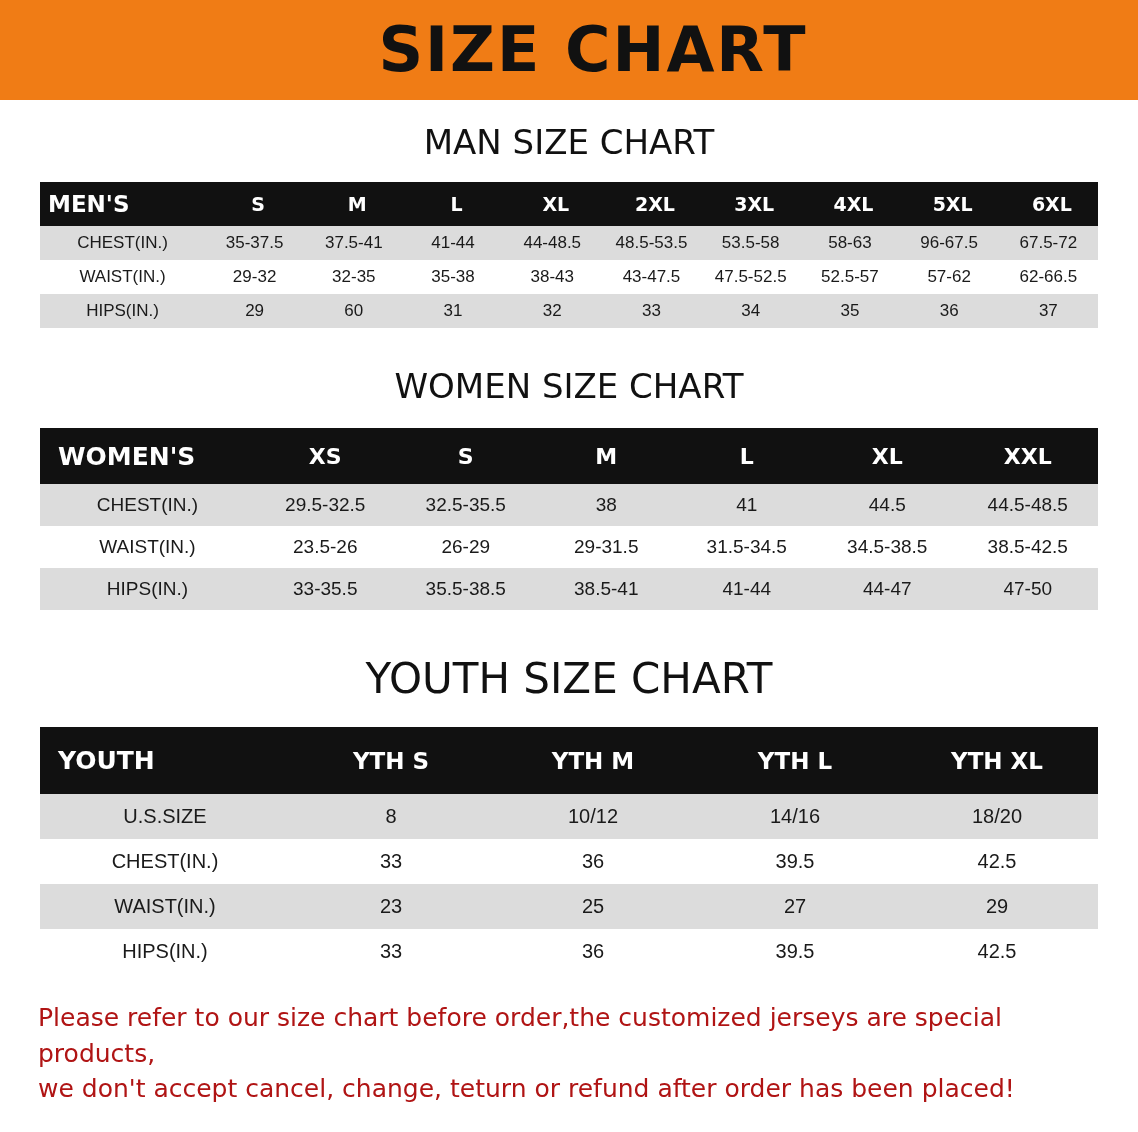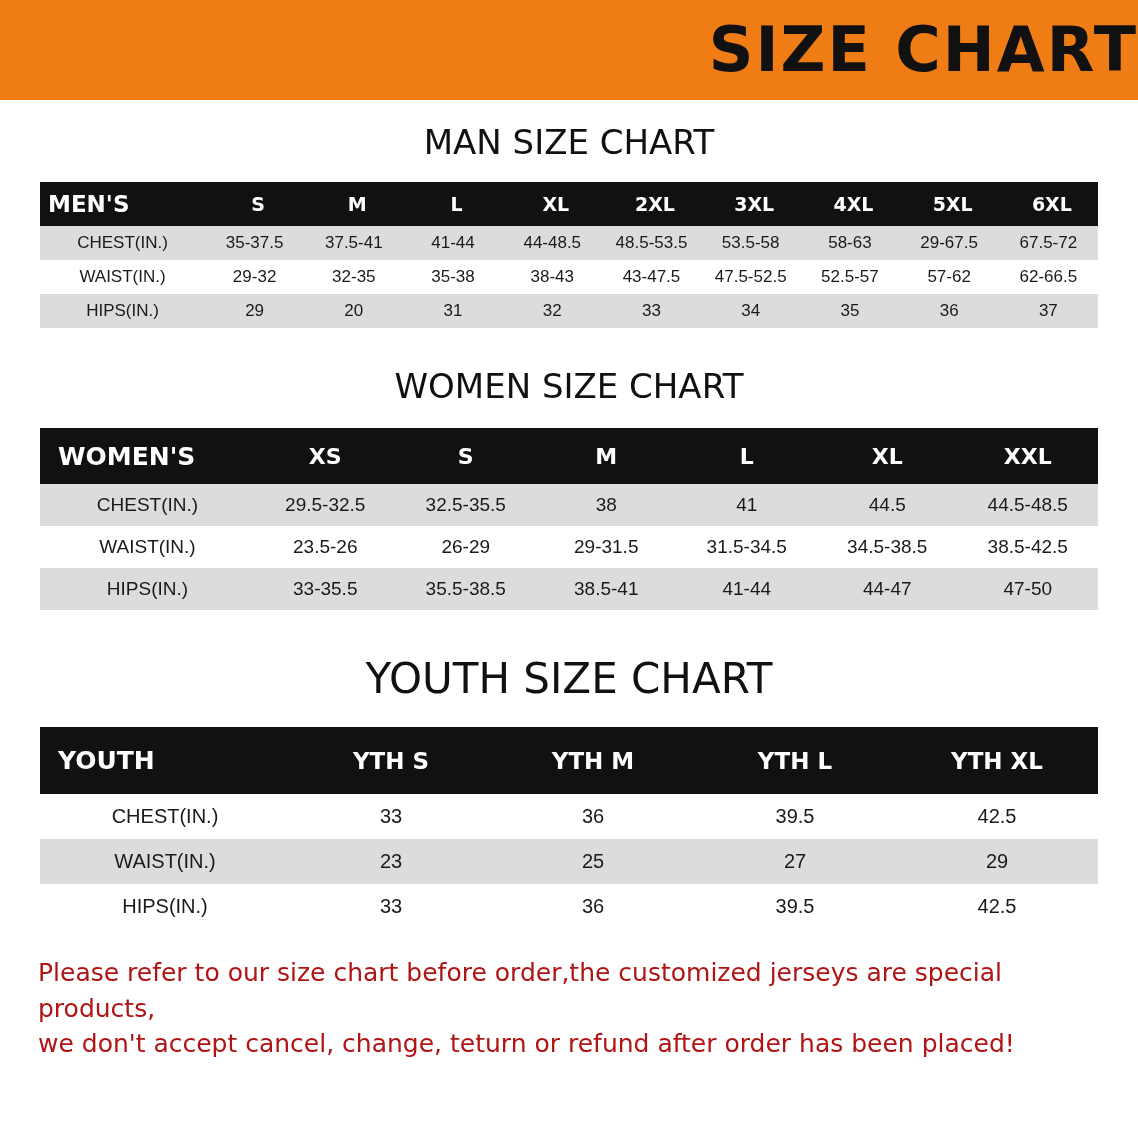--- a/index.html
+++ b/index.html
@@ -15,21 +15,21 @@
     color: #111111;
     overflow: hidden;
   }
 
   
   .banner {
     background: #f07c15;
     height: 100px;
     display: flex;
     align-items: center;
-    justify-content: flex-end;
+    justify-content: center;
     width: 100%;
     padding-left: 48px;
   }
   .banner-title {
     font-family: "DejaVu Sans", sans-serif;
     font-weight: bold;
     font-size: 62px;
     letter-spacing: 2px;
     color: #111111;
     line-height: 1;
@@ -148,39 +148,39 @@
     <tbody>
       <tr class="shade">
         <td class="rowhead">CHEST(IN.)</td>
         <td>35-37.5</td>
         <td>37.5-41</td>
         <td>41-44</td>
         <td>44-48.5</td>
         <td>48.5-53.5</td>
         <td>53.5-58</td>
         <td>58-63</td>
-        <td>29-67.5</td>
+        <td>96-67.5</td>
         <td>67.5-72</td>
       </tr>
       <tr class="plain">
         <td class="rowhead">WAIST(IN.)</td>
         <td>29-32</td>
         <td>32-35</td>
         <td>35-38</td>
         <td>38-43</td>
         <td>43-47.5</td>
         <td>47.5-52.5</td>
         <td>52.5-57</td>
         <td>57-62</td>
         <td>62-66.5</td>
       </tr>
       <tr class="shade">
         <td class="rowhead">HIPS(IN.)</td>
         <td>29</td>
-        <td>20</td>
+        <td>60</td>
         <td>31</td>
         <td>32</td>
         <td>33</td>
         <td>34</td>
         <td>35</td>
         <td>36</td>
         <td>37</td>
       </tr>
     </tbody>
   </table>
@@ -256,20 +256,27 @@
     <thead>
       <tr>
         <th class="rowhead">YOUTH</th>
         <th>YTH S</th>
         <th>YTH M</th>
         <th>YTH L</th>
         <th>YTH XL</th>
       </tr>
     </thead>
     <tbody>
+      <tr class="shade">
+        <td class="rowhead">U.S.SIZE</td>
+        <td>8</td>
+        <td>10/12</td>
+        <td>14/16</td>
+        <td>18/20</td>
+      </tr>
       <tr class="plain">
         <td class="rowhead">CHEST(IN.)</td>
         <td>33</td>
         <td>36</td>
         <td>39.5</td>
         <td>42.5</td>
       </tr>
       <tr class="shade">
         <td class="rowhead">WAIST(IN.)</td>
         <td>23</td>

